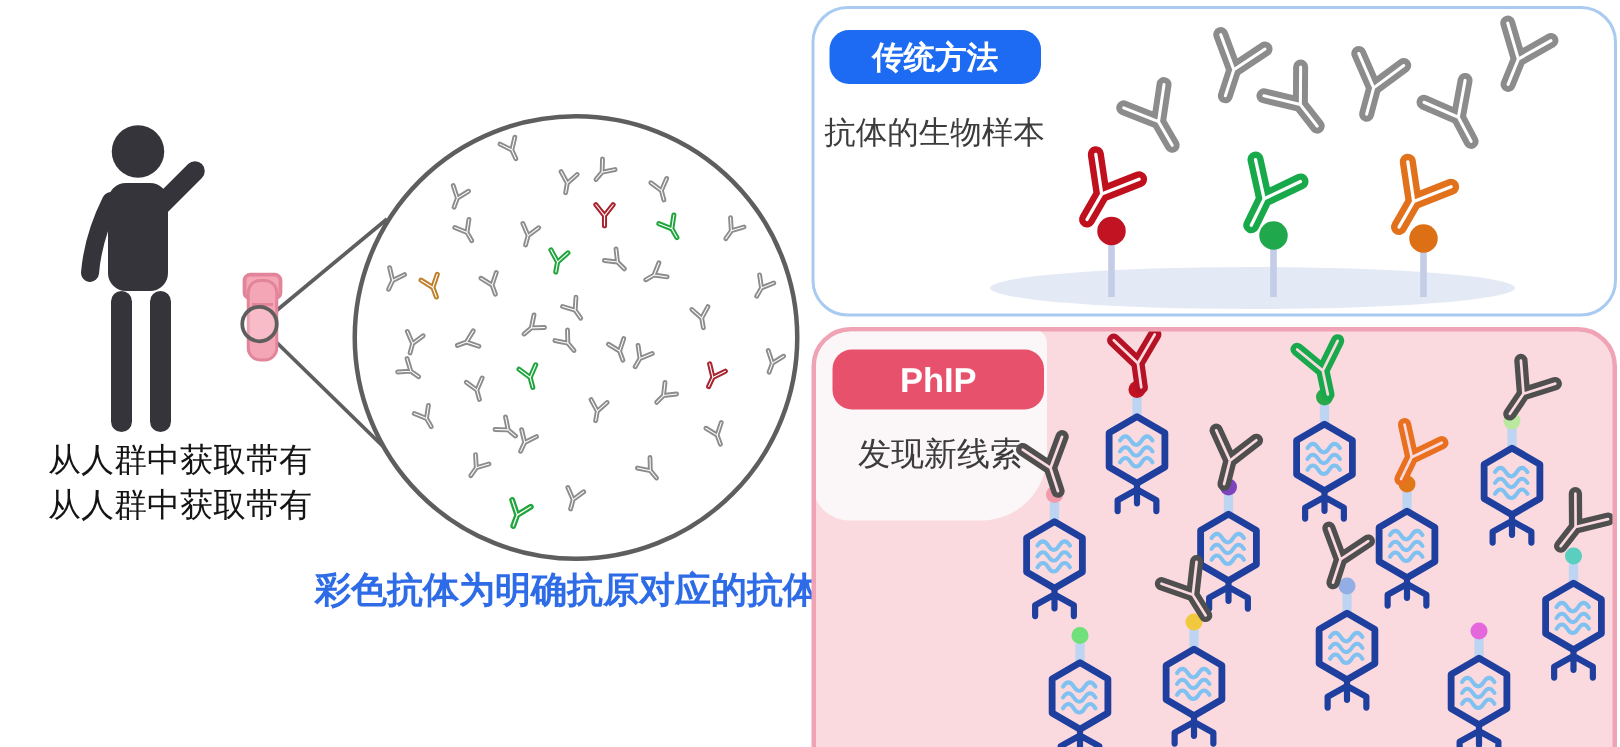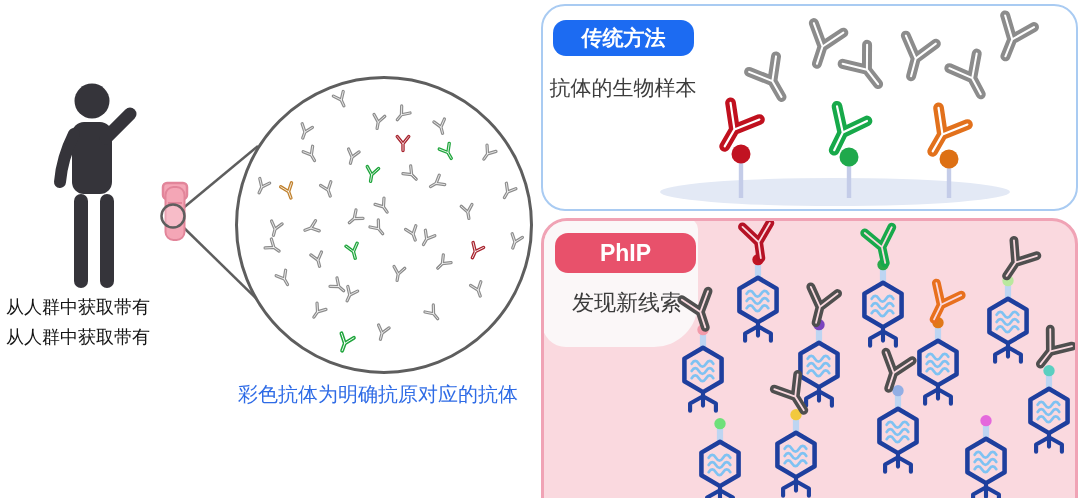--- a/index.html
+++ b/index.html
@@ -7,24 +7,24 @@
           font-family:"Liberation Sans",sans-serif;}
   
   #scene-svg{position:absolute;left:0;top:0;width:1080px;height:498px;pointer-events:none;}
   .person{fill:var(--person);}
   .person-stroke{stroke:var(--person);fill:none;stroke-linecap:round;}
   .tube-fill{fill:var(--tube-pink);stroke:var(--tube-border);}
   .zoomline{stroke:var(--circle-border);stroke-width:2.5;}
   .maglens{fill:rgba(255,255,255,.25);stroke:var(--circle-border);stroke-width:2.5;}
   #sample-circle{position:absolute;left:235px;top:76px;width:292px;height:292px;border-radius:50%;
                  background:#fff;border:3px solid var(--circle-border);}
-  #left-caption{position:absolute;left:6px;top:292px;width:202px;text-align:left;
-                font-size:18px;line-height:30px;color:#141414;font-weight:500;}
+  #left-caption{position:absolute;left:6px;top:292px;width:202px;text-align:right;
+                font-size:22px;line-height:30px;color:#141414;font-weight:500;}
   #legend{position:absolute;left:208px;top:379px;width:340px;text-align:center;line-height:30px;}
-  #legend .l1{font-size:20px;font-weight:400;color:var(--legend-blue);}
+  #legend .l1{font-size:24px;font-weight:700;color:var(--legend-blue);}
   #legend .l2{font-size:20px;font-weight:500;color:#2e2e2e;}
   
   #trad-box{position:absolute;left:541px;top:4px;width:537px;height:207px;background:#fff;
             border:2.5px solid var(--trad-border);border-radius:24px;box-sizing:border-box;overflow:hidden;}
   .badge{position:absolute;display:flex;align-items:center;justify-content:center;
          color:#fff;font-weight:bold;border-radius:13px;}
   #trad-badge{left:10px;top:14px;width:141px;height:36px;background:var(--badge-blue);font-size:21px;}
   #trad-caption{position:absolute;left:4px;top:68px;width:152px;text-align:center;
                 font-size:21px;color:var(--text-dark);font-weight:500;}
   #surface-ellipse{position:absolute;left:117px;top:172px;width:350px;height:28px;border-radius:50%;

